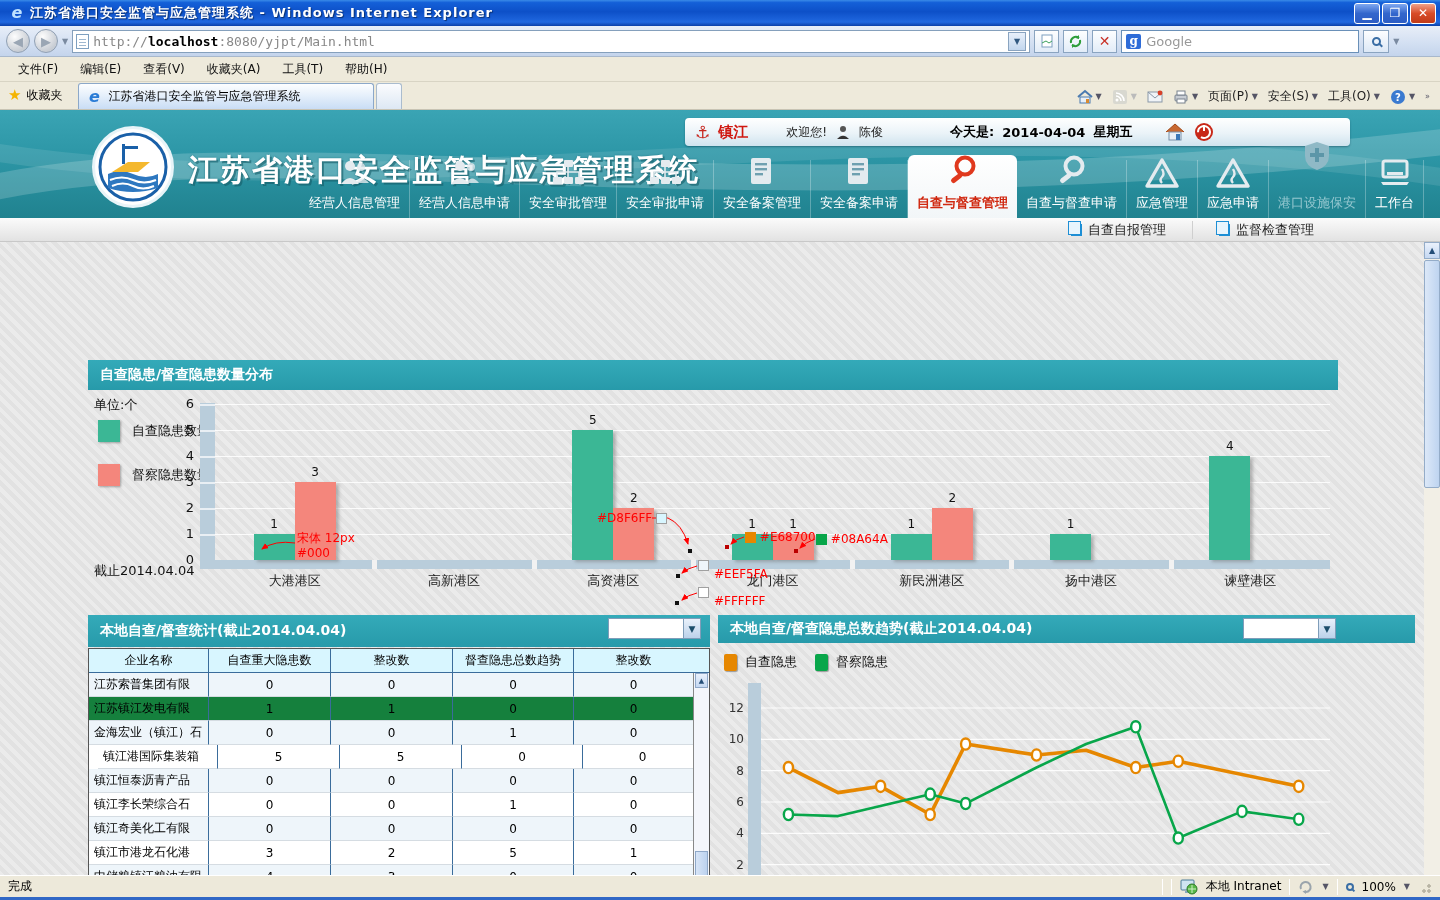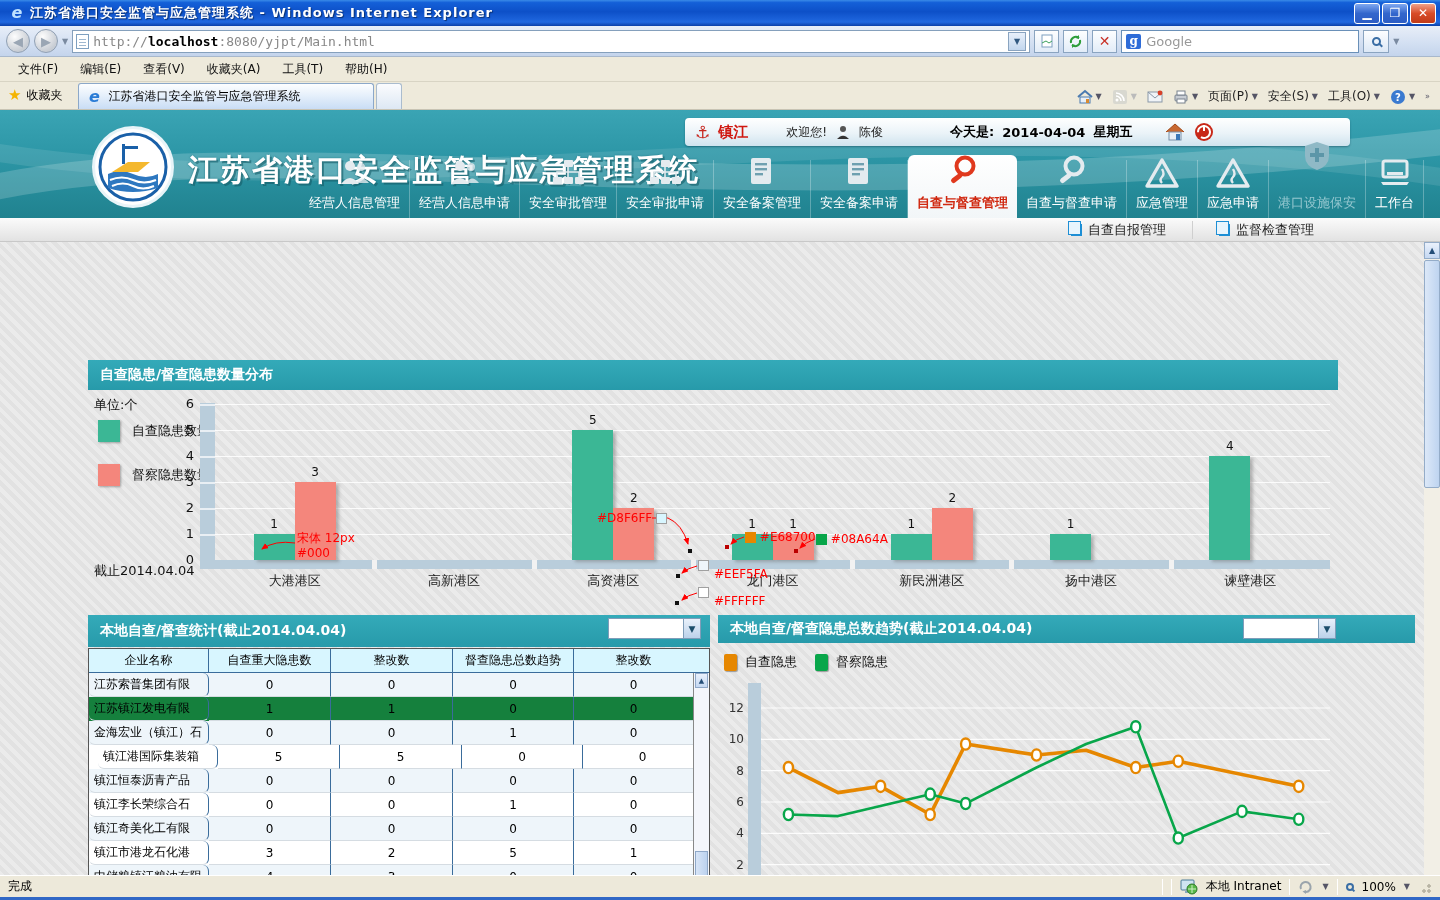--- a/index.html
+++ b/index.html
@@ -128,21 +128,21 @@
   .vlabel { position:absolute; width:41px; text-align:center; font-size:12px; color:#111; }
   .catlab { position:absolute; top:212px; text-align:center; font-size:13px; color:#222; }
 
   
   .tablepanel-title { position:absolute; left:88px; top:373px; width:622px; height:32px; }
   .datatable { position:absolute; left:88px; top:406px; width:622px; height:267px; background:#fff; border:1px solid #555; }
   .thead { display:flex; height:24px; background:#D8F6FF; border-bottom:1px solid #3A6C9B; }
   .th { font-size:12px; display:flex; align-items:center; justify-content:center; border-right:1px solid #3A6C9B; }
   .trow { display:flex; height:24px; }
   .td { font-size:12px; display:flex; align-items:center; justify-content:center; border-right:1px solid #3A6C9B; border-bottom:1px solid #D5DCE2; }
-  .td.name { justify-content:flex-start; padding-left:5px;border-radius:6px; }
+  .td.name { justify-content:flex-start; padding-left:5px; }
   .c0 { width:120px; } .c1 { width:122px; } .c2 { width:122px; } .c3 { width:121px; } .c4 { width:119px; border-right:none; }
   .tscroll { position:absolute; right:0; top:24px; width:16px; height:241px; background:#F4F6FB; border-left:1px solid #888; }
   .tscroll .arr { position:absolute; left:1px; width:13px; height:15px; background:linear-gradient(180deg,#EAF1FC,#C5D8F2); border:1px solid #8FA8C8; color:#254E77; font-size:7px; display:flex; align-items:center; justify-content:center; }
   .tscroll .thumb { position:absolute; left:1px; width:13px; background:linear-gradient(90deg,#D8E5F7,#BCD2EE); border:1px solid #8FA8C8; }
 
   
   .linepanel-title { position:absolute; left:718px; top:373px; width:697px; height:28px; }
   .linepanel { position:absolute; left:718px; top:401px; width:697px; height:312px; }
   .line-legend { display:flex; gap:18px; position:absolute; left:6px; top:10px; }
   .line-legend .li { display:flex; align-items:center; gap:8px; }

